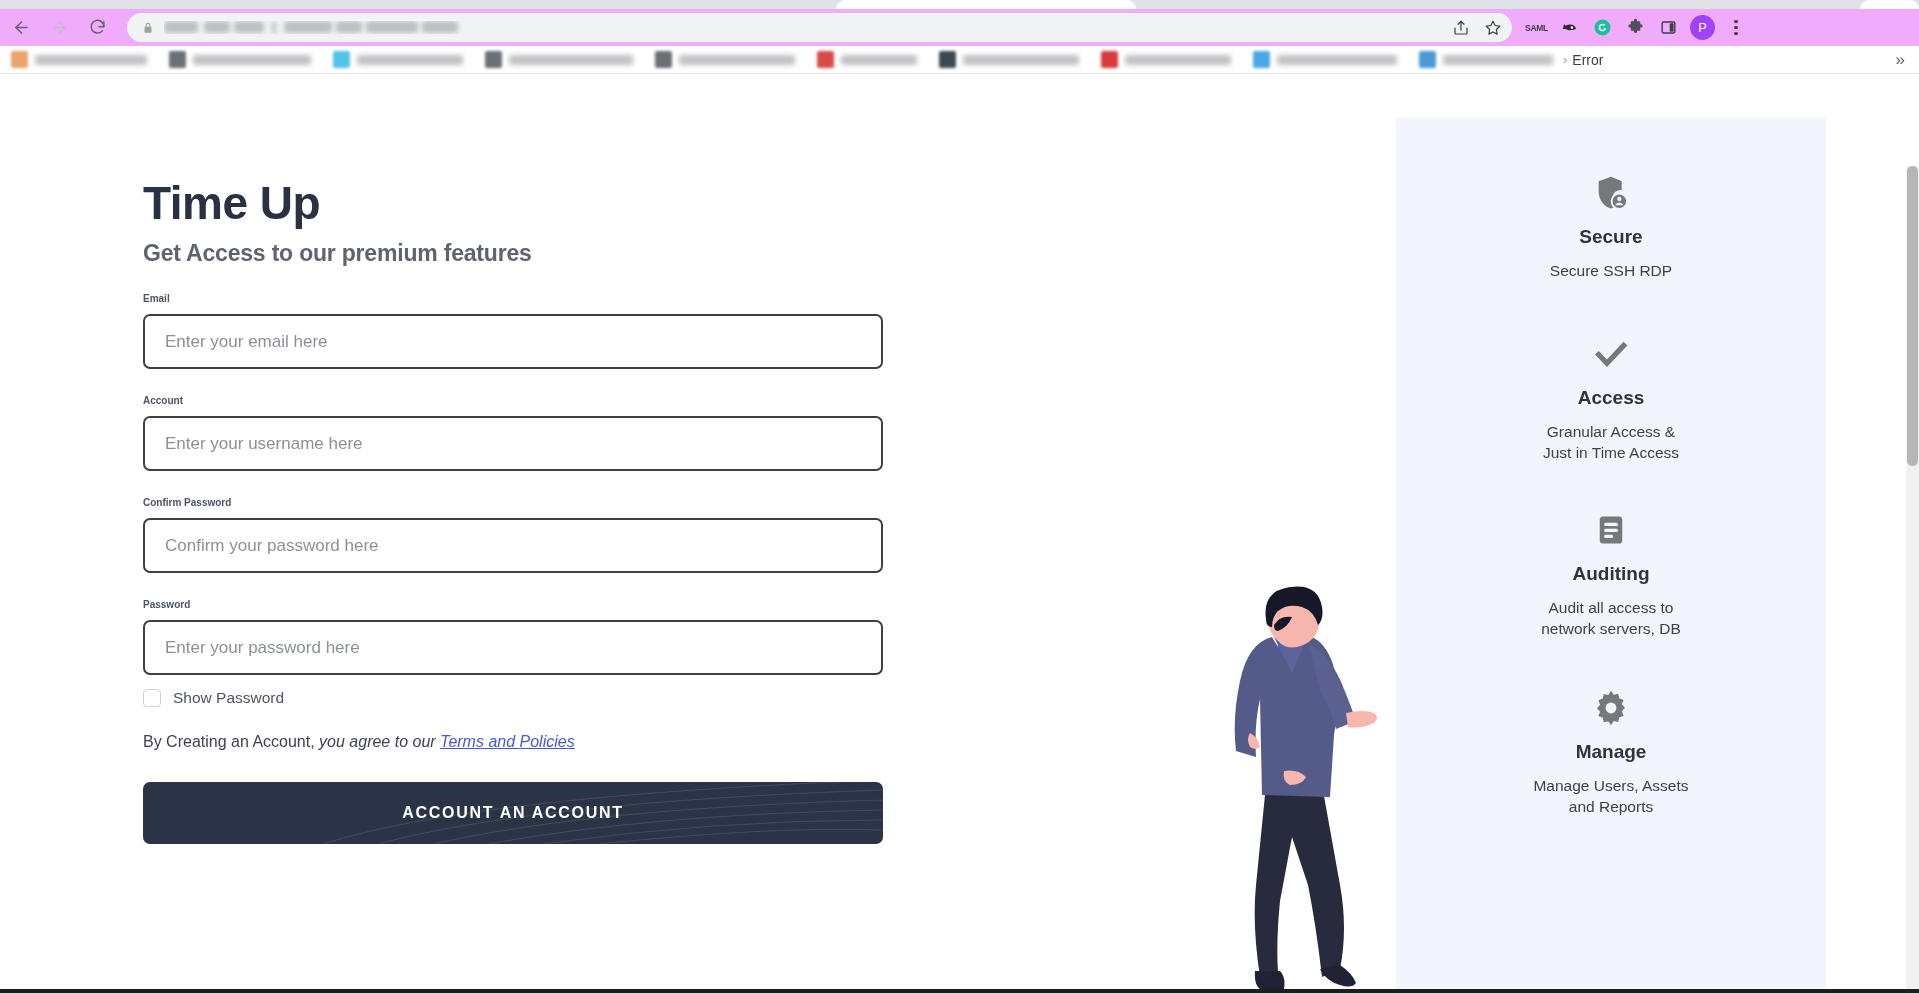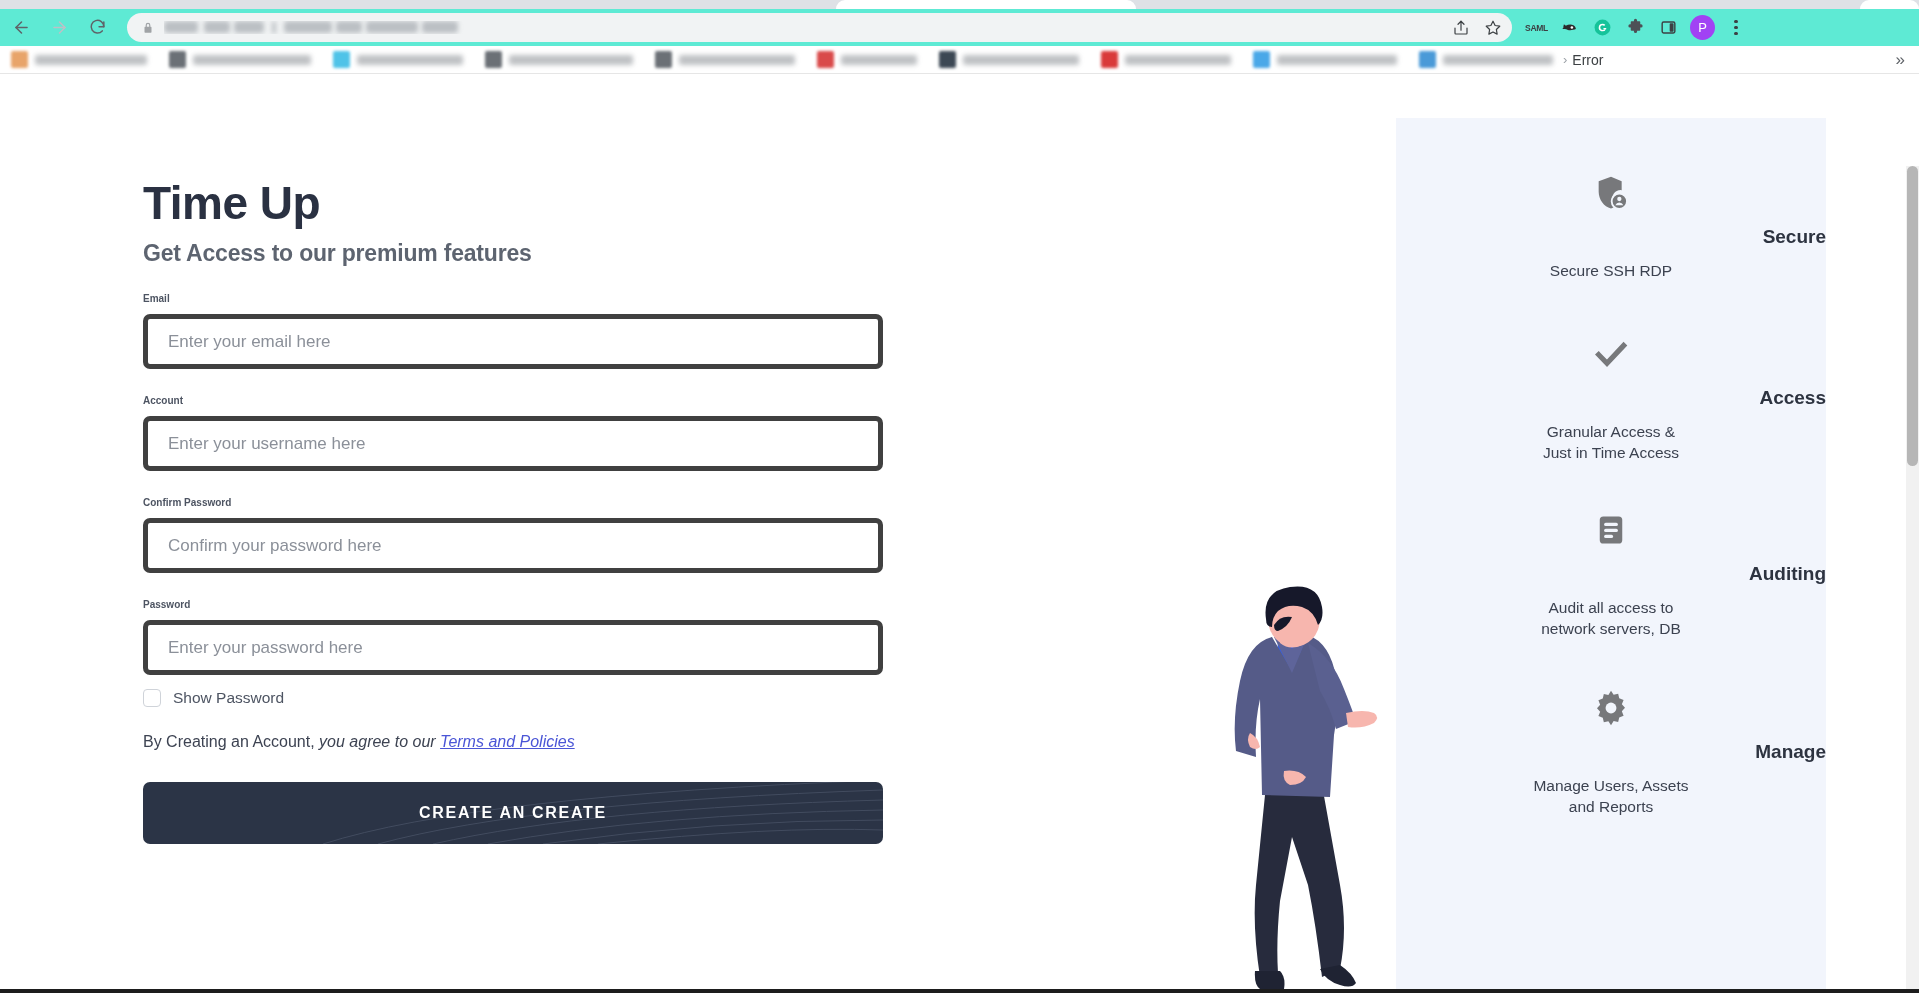--- a/index.html
+++ b/index.html
@@ -25,21 +25,21 @@
     position: absolute; top: 0; left: 836px; width: 300px; height: 9px;
     background: #ffffff; border-radius: 9px 9px 0 0;
   }
   .tab-far {
     position: absolute; top: 0; left: 1860px; width: 59px; height: 9px;
     background: #ffffff; border-radius: 9px 9px 0 0;
   }
 
   .toolbar {
     position: absolute; top: 9px; left: 0; right: 0; height: 37px;
-    background: #5eead4;
+    background: #f0abfc;
     display: flex; align-items: center;
   }
   .nav-btn {
     width: 34px; height: 34px; margin-left: 4px;
     display: flex; align-items: center; justify-content: center;
     border-radius: 50%; cursor: pointer;
   }
   .nav-btn svg { width: 19px; height: 19px; stroke: #5f6368; fill: none;
                  stroke-width: 1.9; stroke-linecap: round; stroke-linejoin: round; }
   .nav-btn.disabled svg { stroke: #bdc1c6; }
@@ -115,21 +115,21 @@
     margin-top: 13px;
     font-size: 23px; font-weight: bold; color: #5d6470;
     letter-spacing: -.2px;
   }
   .field { margin-top: 26px; }
   .field-label {
     font-size: 10px; font-weight: bold; color: #4d5462; margin-bottom: 10px;
   }
   .field-input {
     width: 740px; height: 55px;
-    border: 5px solid #404040; border-radius: 7px;
+    border: 2px solid #404040; border-radius: 7px;
     background: #fff; padding: 0 20px;
     font-family: "Liberation Sans", sans-serif;
     font-size: 17px; color: #2a3142;
   }
   .field-input::placeholder { color: #8b9099; }
 
   .showpass-row {
     display: flex; align-items: center; gap: 12px; margin-top: 14px;
   }
   .cbx {
@@ -163,21 +163,21 @@
     position: absolute; top: 35px; left: 1396px;
     width: 430px; height: 885px;
     background: #f2f5fc;
   }
   .feature { text-align: center; }
   .feature-icon {
     height: 54px; display: flex; align-items: center; justify-content: center;
   }
   .feature-icon svg { fill: #77787b; }
   .feature-title {
-    font-size: 19px; font-weight: bold; color: #2d3340; margin-top: 6px; text-align: right;
+    font-size: 19px; font-weight: bold; color: #2d3340; margin-top: 6px;
   }
   .feature-desc {
     font-size: 15.5px; color: #3c4250; margin-top: 13px; line-height: 1.32;
     white-space: pre-line;
   }
 
   
   .illus { position: absolute; left: 1222px; top: 502px; width: 170px; height: 408px; }
 
   
@@ -459,21 +459,21 @@
       <svg class="cta-waves" viewBox="0 0 740 62" preserveAspectRatio="none">
         <g fill="none" stroke="#5a6479" stroke-width="1">
           <path d="M180 62 Q330 14 740 -2"></path>
           <path d="M235 62 Q390 20 740 8"></path>
           <path d="M290 62 Q450 26 740 18"></path>
           <path d="M345 62 Q510 32 740 28"></path>
           <path d="M400 62 Q570 38 740 38"></path>
           <path d="M455 62 Q630 44 740 48"></path>
         </g>
       </svg>
-      <span class="cta-label">CREATE AN CREATE</span>
+      <span class="cta-label">ACCOUNT AN ACCOUNT</span>
     </button>
   </div>
 
   <div class="scrollbar">
     <div class="scrollthumb"></div>
   </div>
 </div>
 
 <div class="bottom-edge"></div>
 

